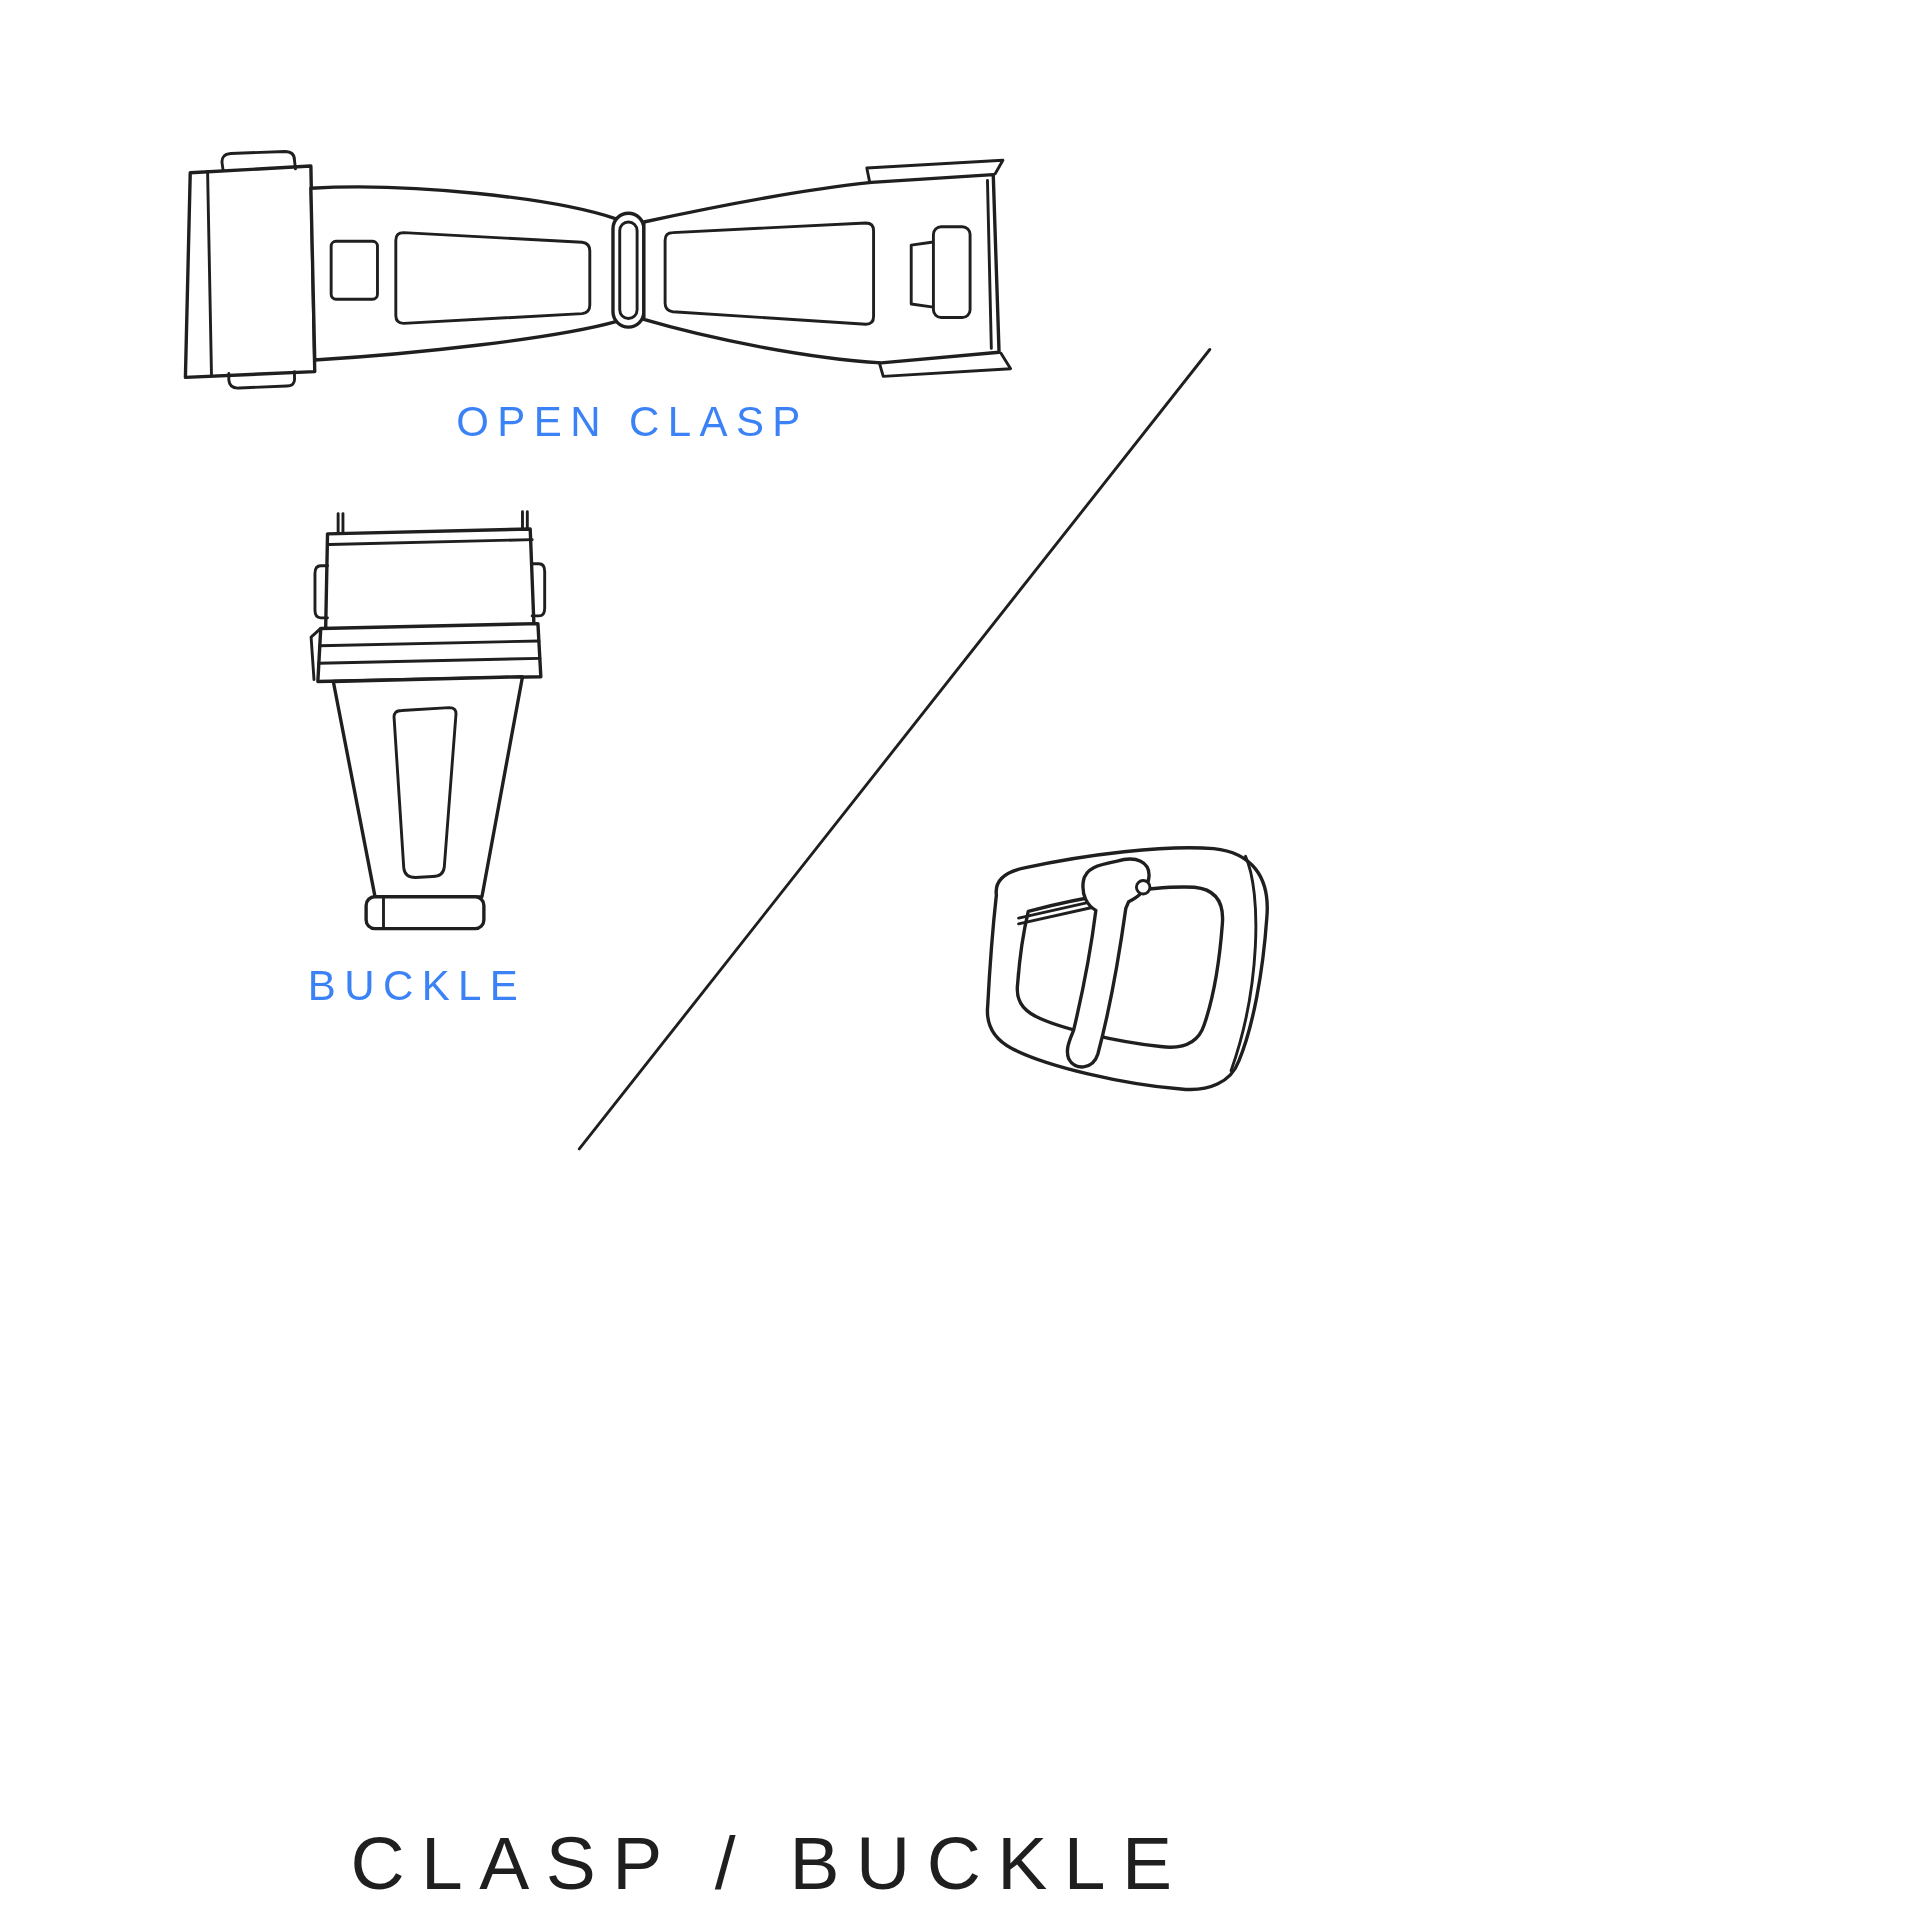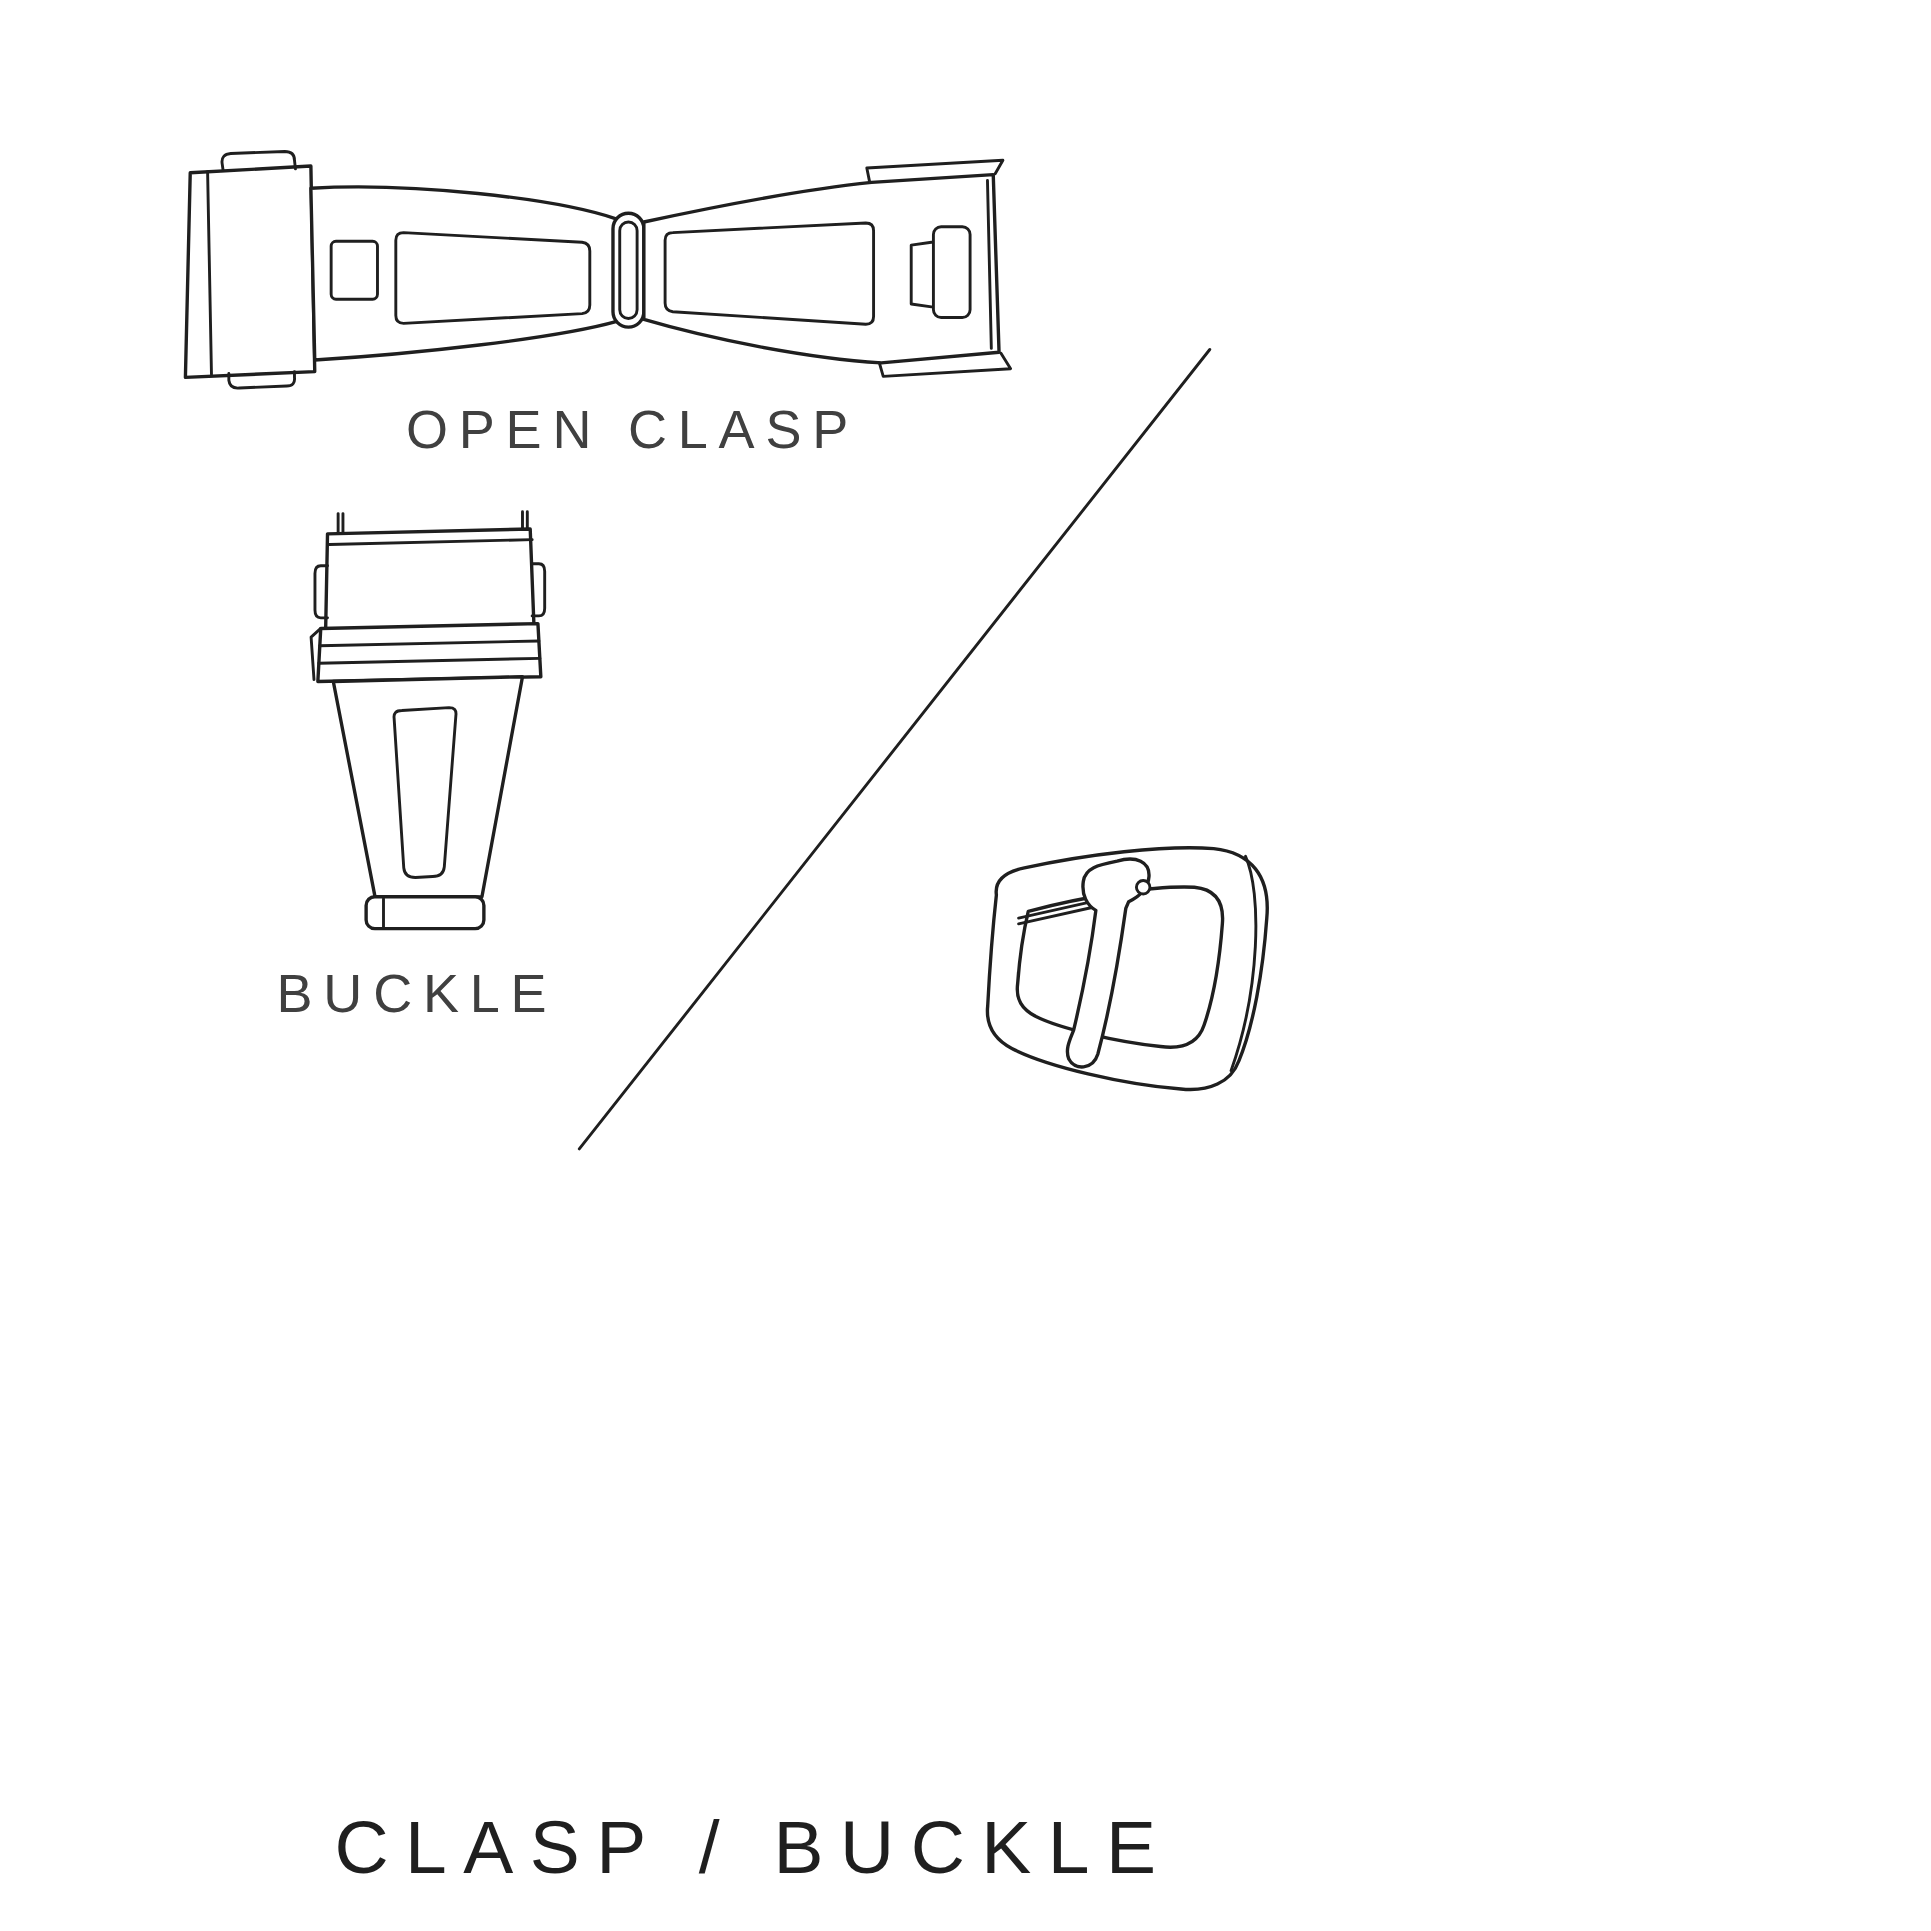--- a/index.html
+++ b/index.html
@@ -28,34 +28,34 @@
     fill: none;
     stroke-width: 3.5;
     stroke-linecap: round;
     stroke-linejoin: round;
   }
   svg .fill { fill: #ffffff; }
   svg .thin { stroke-width: 3; }
   .caption {
     position: absolute;
     text-align: center;
-    font-size: 54px;
+    font-size: 42px;
     font-weight: 400;
     letter-spacing: 0.20em;
-    color: #404040;
+    color: #3b82f6;
     white-space: nowrap;
   }
   .caption-open   { left: 343px; top: 398px;  width: 579px; }
   .caption-closed { left: 224px; top: 962px;  width: 386px; }
   .page-title {
     position: absolute;
     left: 174px;
     top: 1804px;
     width: 1159px;
-    margin: 0;
+    margin: 16px;
     text-align: center;
     font-size: 75px;
     font-weight: 400;
     letter-spacing: 0.22em;
     color: #1f1f1f;
     white-space: nowrap;
   }
 </style>
 </head>
 <body>

